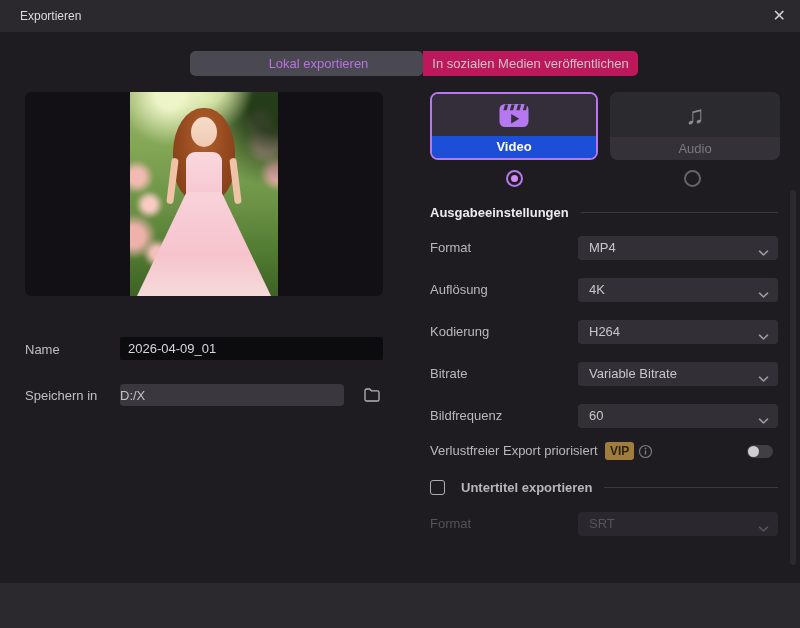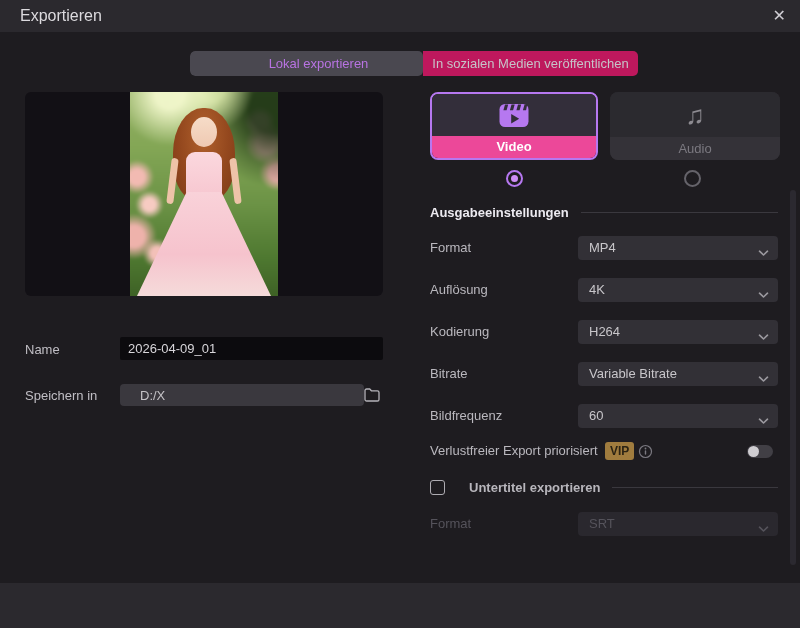--- a/index.html
+++ b/index.html
@@ -1,20 +1,20 @@
 <!DOCTYPE html>
 <html><head>
 <meta charset="utf-8">
 <style>
   html,body{margin:0;padding:0;background:#141216;}
   .dialog{position:relative;width:800px;height:628px;background:#1e1c20;overflow:hidden;
     font-family:"Liberation Sans",sans-serif;color:#c4c2c6;font-size:13px;}
   
   .titlebar{position:absolute;left:0;top:0;width:800px;height:32px;background:#2b292e;}
-  .titlebar .title{position:absolute;left:20px;top:0;line-height:32px;color:#dcdade;font-size:16px;}
+  .titlebar .title{position:absolute;left:20px;top:0;line-height:32px;color:#dcdade;font-size:12px;}
   .close{position:absolute;right:14px;top:0;line-height:32px;font-size:16px;color:#cfcdd3;cursor:pointer;}
   
   .tabbar{position:absolute;left:190px;top:51px;height:25px;display:flex;border-radius:5px;overflow:hidden;}
   .tab{height:25px;line-height:25px;text-align:center;font-size:13px;}
   .tab.active{width:209px;background:#4a4850;color:#b873e2;border-radius:5px;padding-left:24px;}
   .tab.inactive{width:215px;background:#be185d;color:#c6c4c8;}
   
   .preview{position:absolute;left:25px;top:92px;width:358px;height:204px;background:#121015;border-radius:6px;overflow:hidden;}
   .photo{position:absolute;left:105px;top:0;width:148px;height:204px;overflow:hidden;}
   .ph-bg{position:absolute;inset:-4px;filter:blur(1.5px);background:
@@ -41,32 +41,32 @@
     background:linear-gradient(#fbd8de,#f7c8d1);border-radius:9px 9px 2px 2px;}
   .skirt{position:absolute;left:50%;bottom:0;width:134px;height:104px;margin-left:-67px;
     background:linear-gradient(180deg,#f9d2d9 0%,#f6c3cd 60%,#f5dbda 100%);
     clip-path:polygon(37% 0,63% 0,100% 100%,0 100%);}
   
   .flabel{position:absolute;left:25px;color:#c0bec4;}
   .name-input{position:absolute;left:120px;top:337px;width:255px;height:23px;background:#0c0b0e;
     border:none;border-radius:2px;color:#d8d6da;font-size:13px;padding:0 0 0 8px;
     font-family:"Liberation Sans",sans-serif;outline:none;}
   .path-input{position:absolute;left:120px;top:384px;width:224px;height:22px;background:#3a383e;
-    border:none;border-radius:4px;color:#c4c2c6;font-size:13px;padding:0 0 0 20px;
+    border:none;border-radius:4px;color:#c4c2c6;font-size:13px;padding:0 0 0 0;
     font-family:"Liberation Sans",sans-serif;outline:none;}
   .folder-btn{position:absolute;left:362px;top:385px;width:20px;height:20px;cursor:pointer;}
   
   .card{position:absolute;top:92px;height:68px;border-radius:8px;overflow:hidden;cursor:pointer;}
   .card.video{left:430px;width:164px;border:2px solid #b678f0;height:64px;}
   .card.audio{left:610px;width:170px;background:#2b2a2f;}
   .card .iconarea{display:flex;align-items:center;justify-content:center;}
   .card.video .iconarea{height:42px;background:#332e3a;}
   .card.audio .iconarea{height:45px;background:#2b2a2f;}
   .card .labelbar{text-align:center;font-size:13px;}
-  .card.video .labelbar{height:22px;line-height:22px;background:#ec4899;color:#ffffff;font-weight:bold;}
+  .card.video .labelbar{height:22px;line-height:22px;background:#1d4ed8;color:#ffffff;font-weight:bold;}
   .card.audio .labelbar{height:23px;line-height:23px;background:#343238;color:#7b7980;}
   .note-glyph{font-size:26px;color:#8d8b91;line-height:1;}
   .radio{position:absolute;top:170px;width:13px;height:13px;border-radius:50%;cursor:pointer;}
   .radio.sel{left:506px;border:2px solid #b678f0;}
   .radio.sel::after{content:"";position:absolute;left:3px;top:3px;width:7px;height:7px;border-radius:50%;background:#cf8df5;}
   .radio.unsel{left:684px;border:2px solid #65636a;}
   
   .out-head{position:absolute;left:430px;top:205px;width:348px;display:flex;align-items:center;}
   .out-head .txt{font-weight:bold;color:#eceaf0;font-size:13px;white-space:nowrap;}
   .hline{flex:1;border-top:1px solid #3a383e;margin-left:12px;}
@@ -78,21 +78,21 @@
   .dd.disabled{background:#2a282e;}
   .dd.disabled .val{color:#55535b;}
   .dim{color:#6f6d73;}
   .vip{display:inline-block;background:#a07c3e;color:#2c2414;font-size:12px;font-weight:bold;
     border-radius:3px;padding:2px 5px;vertical-align:1px;margin-left:6px;}
   .info-ic{display:inline-block;vertical-align:-3px;margin-left:7px;}
   .toggle{position:absolute;left:317px;top:3px;width:26px;height:13px;border-radius:7px;background:#413f45;cursor:pointer;}
   .toggle::after{content:"";position:absolute;left:1px;top:1px;width:11px;height:11px;border-radius:50%;background:#cfcdd1;}
   .chkrow{position:absolute;left:430px;top:480px;width:348px;display:flex;align-items:center;}
   .checkbox{width:13px;height:13px;border:1.5px solid #aeacb2;border-radius:3px;background:transparent;cursor:pointer;flex:none;}
-  .chkrow .clabel{margin-left:24px;font-weight:bold;color:#b8b6bc;white-space:nowrap;}
+  .chkrow .clabel{margin-left:16px;font-weight:bold;color:#b8b6bc;white-space:nowrap;}
   .scrolltrack{position:absolute;left:790px;top:190px;width:6px;height:375px;background:#2b2930;border-radius:3px;}
   
   .footer{position:absolute;left:0;top:583px;width:800px;height:45px;background:#2b292e;}
 </style>
 </head>
 <body>
 
 <div class="dialog">
 
   <div class="titlebar">

